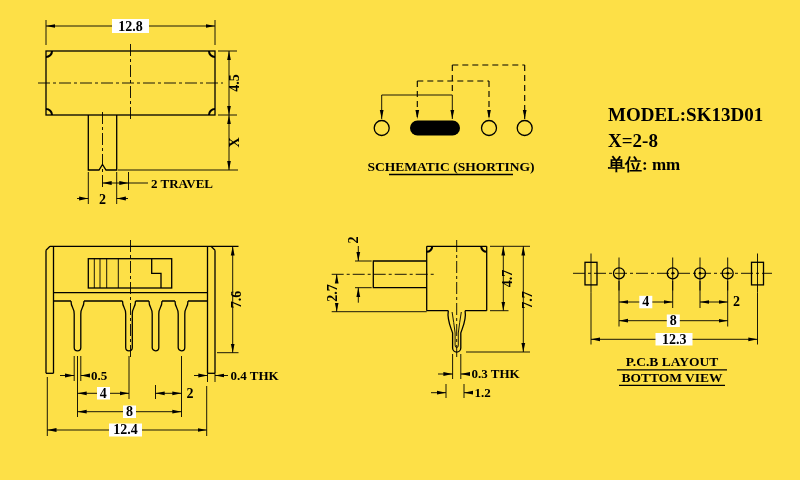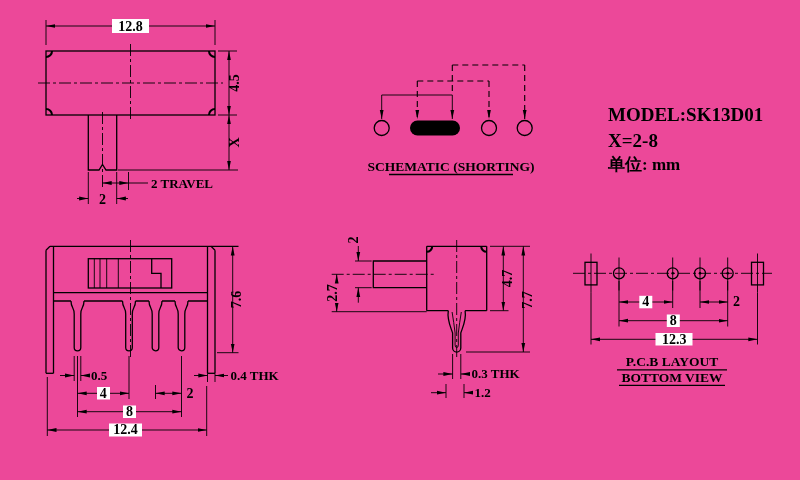--- a/index.html
+++ b/index.html
@@ -1,16 +1,16 @@
 <!DOCTYPE html>
 <html><head>
 <meta charset="utf-8">
 <style>
   html,body{margin:0;padding:0;background:#ffffff;}
-  .page{width:800px;height:480px;background:#ec4899;position:relative;overflow:hidden;}
+  .page{width:800px;height:480px;background:#fde047;position:relative;overflow:hidden;}
   svg{display:block;}
   .o{fill:none;stroke:#000;stroke-width:1.3;}
   .ob{fill:none;stroke:#000;stroke-width:2.1;}
   .t{fill:none;stroke:#000;stroke-width:0.9;}
   .cl{fill:none;stroke:#000;stroke-width:0.9;stroke-dasharray:12 3 3 3;}
   .da{fill:none;stroke:#000;stroke-width:1.1;stroke-dasharray:6 4;}
   .wb{fill:#ffffff;stroke:none;}
   text{fill:#000;font-family:"Liberation Serif","DejaVu Serif",serif;font-weight:bold;}
   .dim{font-size:14px;}
   .dims{font-size:13px;}

